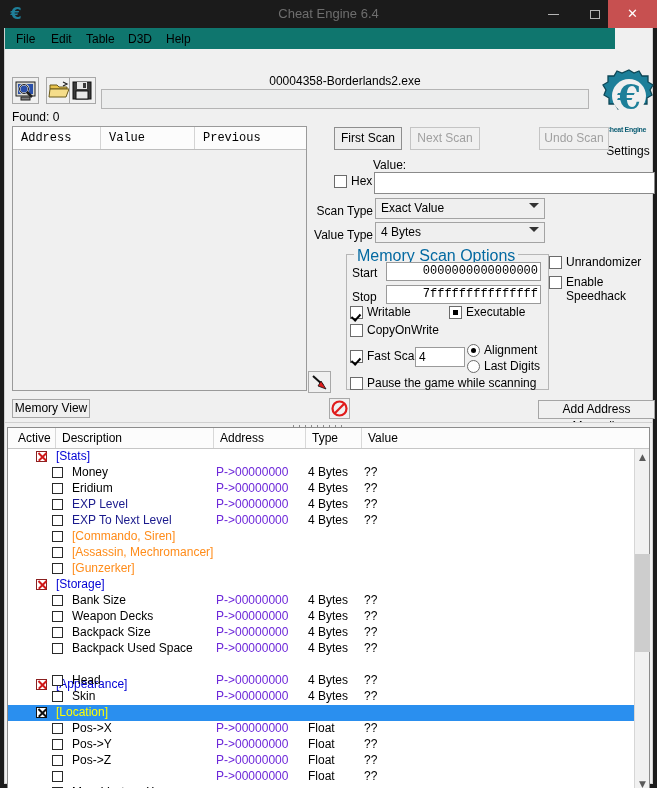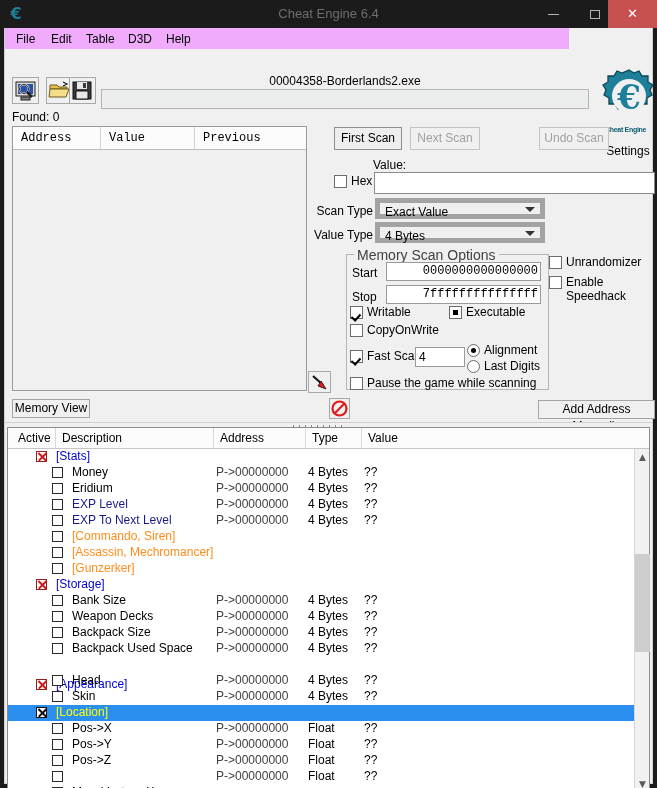--- a/index.html
+++ b/index.html
@@ -45,22 +45,22 @@
 
   
   #client {
     position: absolute; left: 4px; top: 28px; width: 649px; height: 756px;
     background: #f0f0f0;
     border: 1px solid #cfcfcf; border-top: none;
   }
 
   
   #menubar {
-    position: absolute; left: 0; top: 0; width: 564px; height: 21px;
-    background: #f0abfc;
+    position: absolute; left: 0; top: 0; width: 610px; height: 21px;
+    background: #0f766e;
   }
   .menu-item {
     position: absolute; top: 3px; height: 16px; line-height: 16px;
     font-size: 12px; color: #000; padding: 0 5px;
   }
 
   
   .tool-btn {
     position: absolute; top: 49px; width: 27px; height: 27px;
     background: #f0f0f0; border: 1px solid #a8a8a8;
@@ -131,40 +131,40 @@
     position: absolute; left: 369px; top: 144px; width: 281px; height: 22px;
     background: #ffffff; border: 1px solid #8a8a8a;
   }
 
   .field-label { position: absolute; font-size: 12px; color: #000; text-align: right; }
   #scan-type-label  { left: 295px; top: 176px; width: 73px; }
   #value-type-label { left: 295px; top: 200px; width: 73px; }
 
   .combo {
     position: absolute; left: 370px; width: 170px; height: 21px;
-    background: #efefef; border: 5px solid #a3a3a3;
+    background: #efefef; border: 1px solid #a3a3a3;
     font-size: 12px; line-height: 19px; color: #000; padding-left: 5px;
   }
   #scan-type-combo  { top: 170px; }
   #value-type-combo { top: 194px; }
   .combo .arrow {
     position: absolute; right: 5px; top: 4px;
     width: 0; height: 0;
     border-left: 5px solid transparent; border-right: 5px solid transparent;
     border-top: 5px solid #333;
   }
 
   
   #msopts {
     position: absolute; left: 341px; top: 226px; width: 203px; height: 136px;
     border: 1px solid #b6b6b6;
   }
   #msopts-legend {
     position: absolute; left: 349px; top: 219px; background: #f0f0f0;
-    font-size: 14px; color: #404040; padding: 0 3px;
+    font-size: 16px; color: #0369a1; padding: 0 3px;
   }
   .addr-label { position: absolute; left: 347px; font-size: 12px; color: #000; }
   #start-label { top: 238px; }
   #stop-label  { top: 262px; }
   .addr-input {
     position: absolute; left: 381px; width: 155px; height: 19px;
     background: #ffffff; border: 1px solid #9a9a9a;
     font-family: "Liberation Mono", monospace; font-size: 12px;
     line-height: 17px; text-align: right; padding-right: 2px; color: #000;
   }
@@ -259,21 +259,21 @@
     content: ""; position: absolute; left: 0px; top: 4px;
     width: 11px; height: 1.6px; background: #d11a1a;
   }
   .row .rcb.x::before { transform: rotate(45deg); }
   .row .rcb.x::after  { transform: rotate(-45deg); }
   .row.selected .rcb.x::before, .row.selected .rcb.x::after { background: #111; }
   .row .rcb.x { border-color: #8a2020; }
   .row.selected .rcb.x { border-color: #111; }
 
   .c-desc { position: absolute; top: 0; height: 16px; line-height: 15px; font-size: 12px; white-space: nowrap; }
-  .c-addr { position: absolute; left: 208px; top: 0; height: 16px; line-height: 15px; font-size: 12px; color:#404040; }
+  .c-addr { position: absolute; left: 208px; top: 0; height: 16px; line-height: 15px; font-size: 12px; color:#6d28d9; }
   .c-type { position: absolute; left: 300px; top: 0; height: 16px; line-height: 15px; font-size: 12px; color:#000; }
   .c-val  { position: absolute; left: 356px; top: 0; height: 16px; line-height: 15px; font-size: 12px; color:#000; }
 
   .lvl-group .rcb { left: 28px; }
   .lvl-group .c-desc { left: 48px; }
   .lvl-child .rcb { left: 44px; }
   .lvl-child .c-desc { left: 64px; }
 
   
   #ct-scroll {

